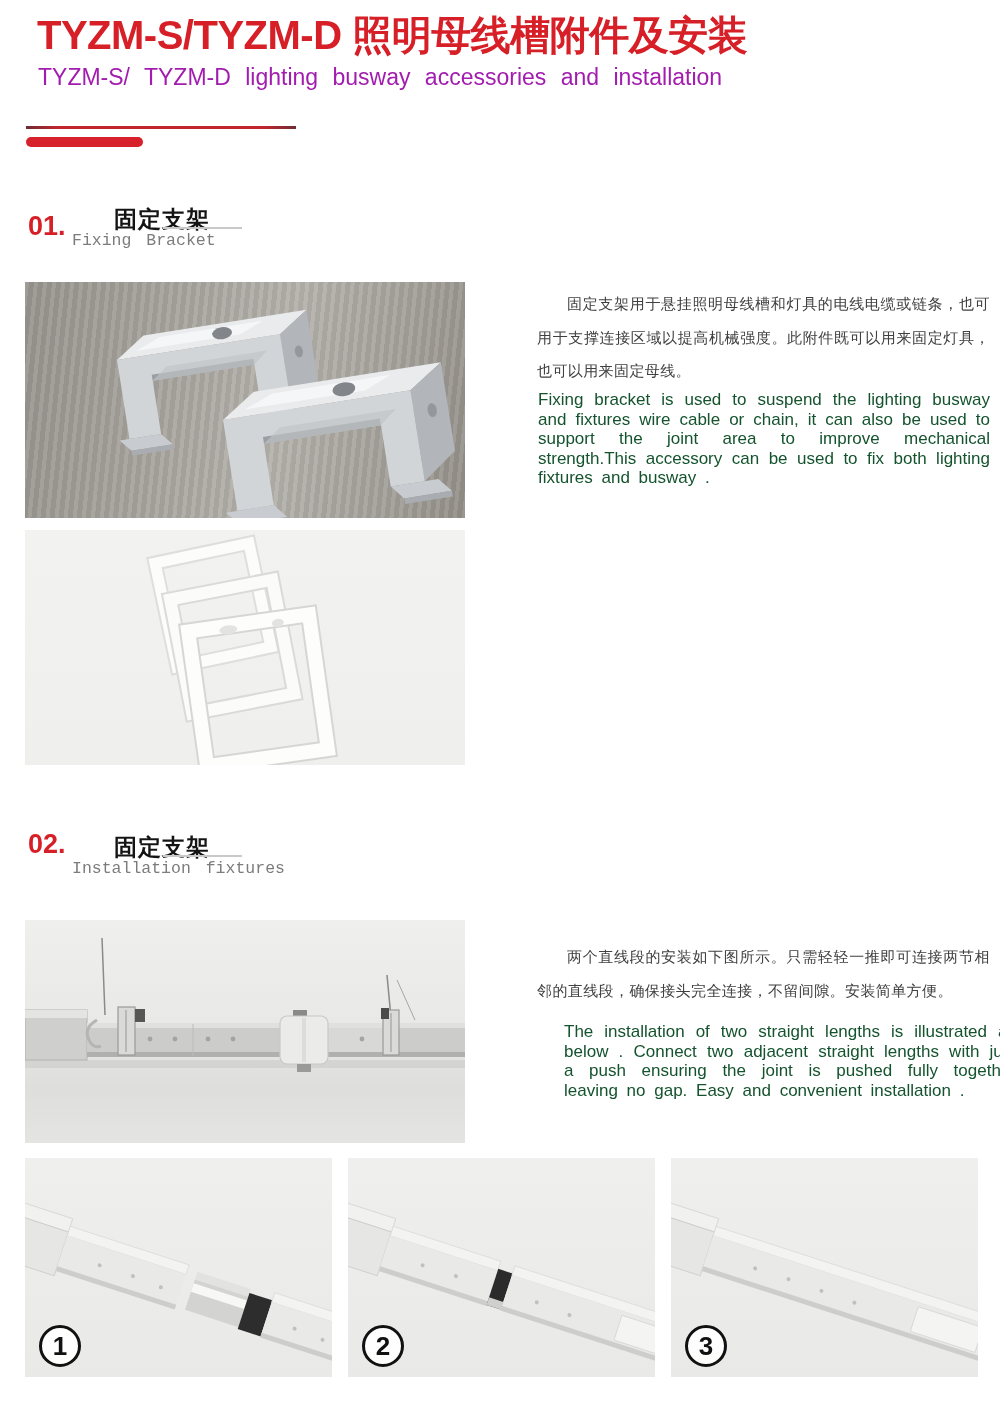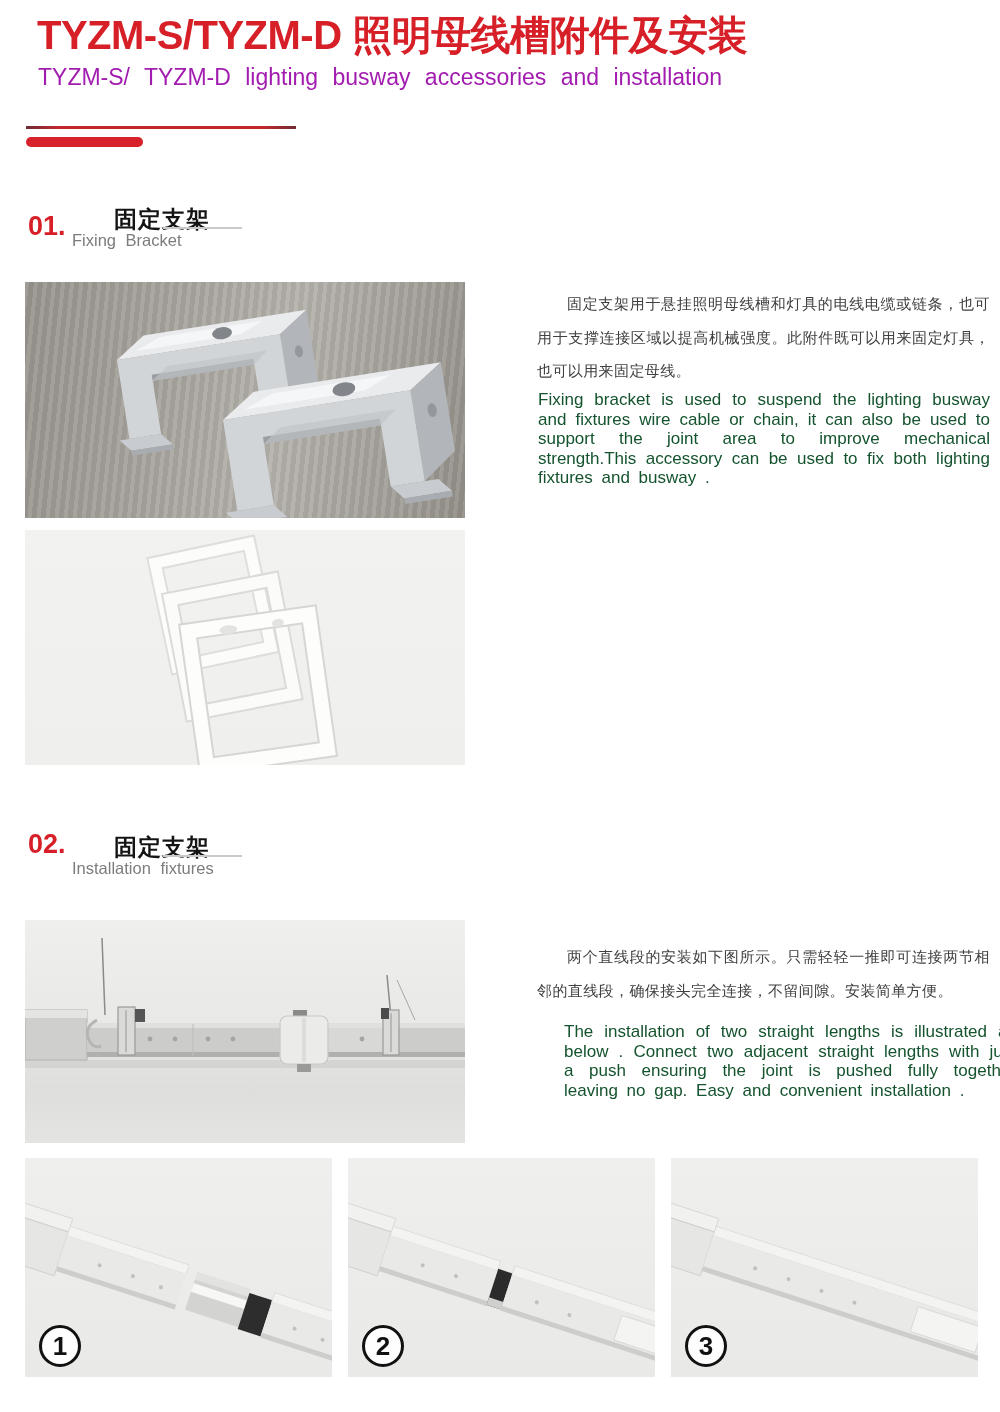--- a/index.html
+++ b/index.html
@@ -10,21 +10,21 @@
   .abs{position:absolute;}
   
   .title{left:37px;top:8px;font-size:40px;font-weight:800;color:#d61f27;letter-spacing:-0.5px;white-space:nowrap;}
   .subtitle{left:38px;top:64px;font-size:23px;color:#a21caf;word-spacing:8px;white-space:nowrap;}
   .rule-thin{left:26px;top:126px;width:270px;height:3px;background:linear-gradient(90deg,#6e2c34,#c2262d 12%,#c2262d 88%,#6e2c34);}
   .rule-thick{left:26px;top:137px;width:117px;height:10px;border-radius:5px;background:#d7212b;}
   
   .sec-num{font-size:27px;font-weight:800;color:#d61f27;left:28px;}
   .sec-title-zh{font-size:23px;font-weight:800;color:#141414;left:72px;letter-spacing:1px;margin-left:42px;}
   .sec-underline{left:163px;width:79px;height:2px;background:#c9c9c9;}
-  .sec-title-en{font-size:16.5px;color:#7c7c7c;left:72px;word-spacing:5px;}
+  .sec-title-en{font-size:16.5px;color:#7c7c7c;left:72px;word-spacing:5px;font-family:Liberation Mono, monospace;}
   
   .para-zh{left:537px;width:453px;font-size:15px;line-height:33.5px;color:#404040;text-align:justify;text-indent:2em;letter-spacing:0.4px;}
   .para-en{left:538px;width:452px;font-size:17px;line-height:19.5px;color:#14532d;text-align:justify;word-spacing:4px;}
   
   figure{margin:0;}
   .fig{position:absolute;overflow:hidden;}
   .fig-photo-wood{
     left:25px;top:282px;width:440px;height:236px;
     background:
       repeating-linear-gradient(96deg,rgba(255,255,255,0.06) 0 4px,rgba(0,0,0,0.05) 4px 9px),

